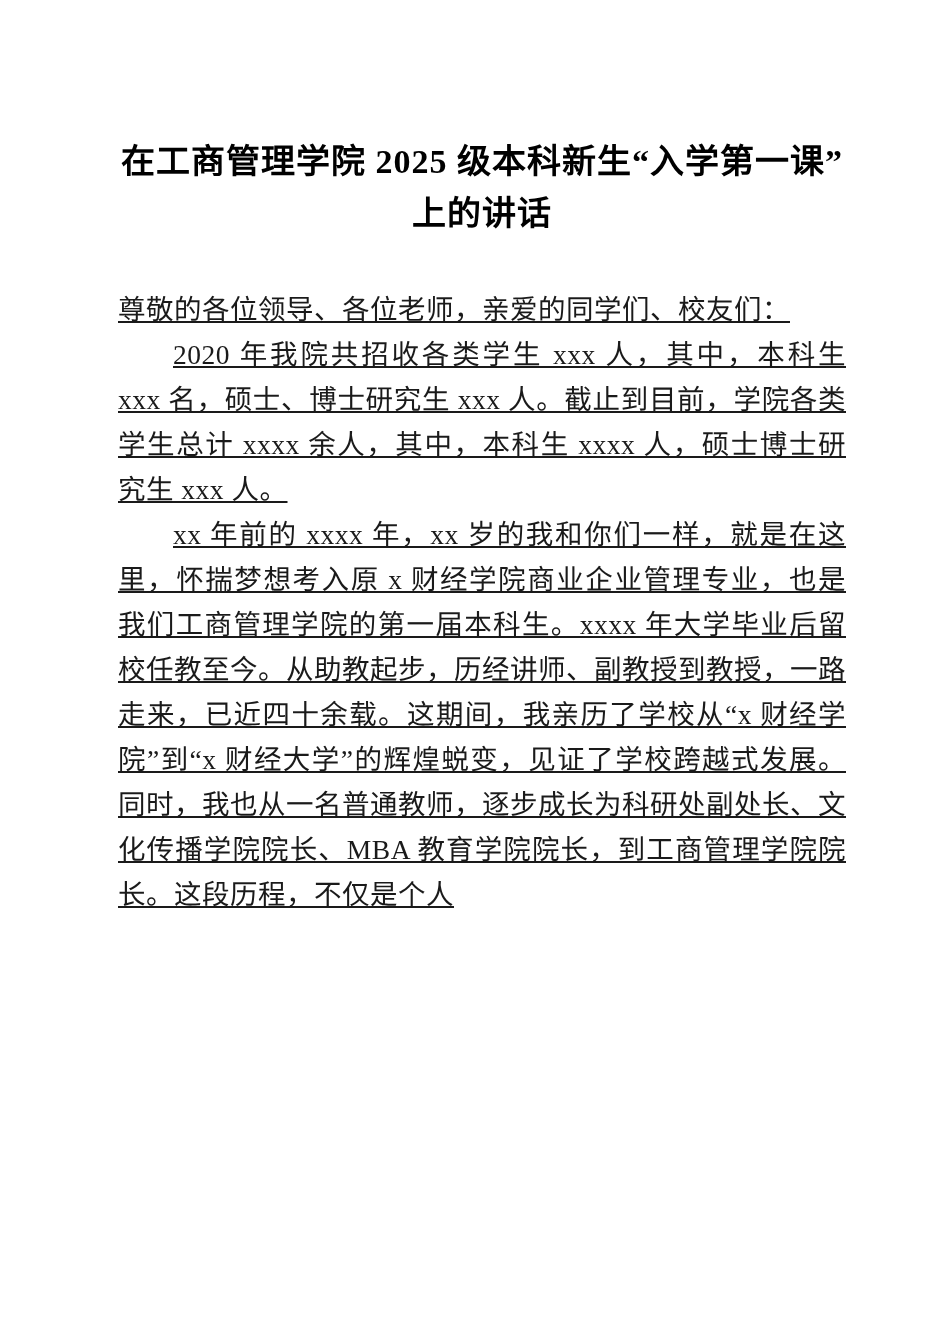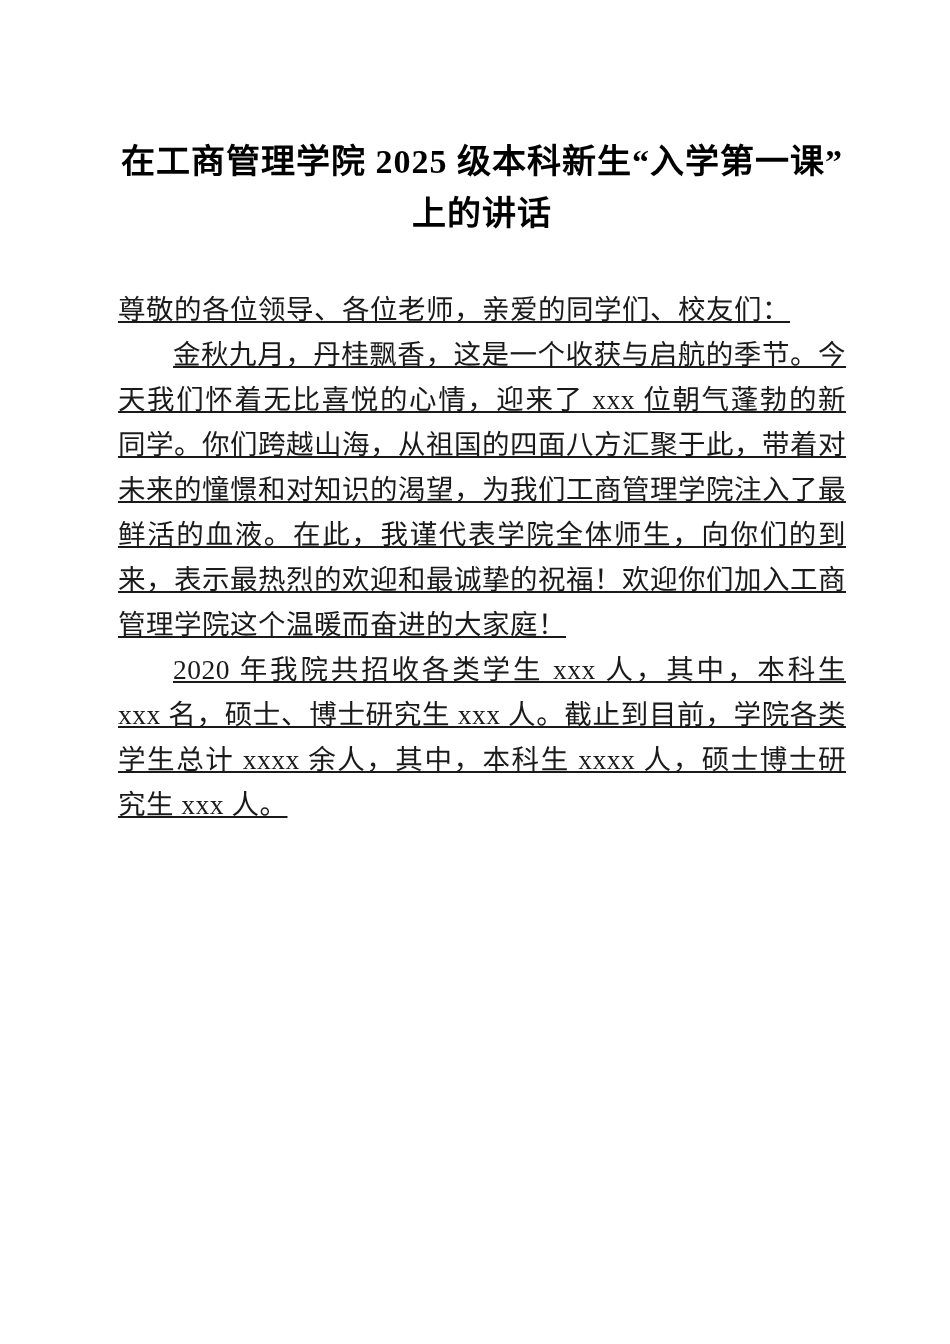--- a/index.html
+++ b/index.html
@@ -47,16 +47,16 @@
   }
 </style>
 </head>
 <body>
 
 <div class="page">
   <h1 class="doc-title">在工商管理学院 2025 级本科新生“入学第一课”上的讲话</h1>
 
   <div class="doc-body">
     <p class="para no-indent">尊敬的各位领导、各位老师，亲爱的同学们、校友们：</p>
-    <p class="para">金秋九月，丹桂飘香，这是一个收获与启航的季节。今天我们怀着无比喜悦的心情，迎来了 xxx 位朝气蓬勃的新同学。你们跨越山海，从祖国的四面八方汇聚于此，带着对未来的憧憬和对知识的渴望，为我们工商管理学院注入了最鲜活的血液。在此，我谨代表学院全体师生，向你们的到来，表示最热烈的欢迎和最诚挚的祝福！欢迎你们加入工商管理学院这个温暖而奋进的大家庭！</p>
     <p class="para">2020 年我院共招收各类学生 xxx 人，其中，本科生 xxx 名，硕士、博士研究生 xxx 人。截止到目前，学院各类学生总计 xxxx 余人，其中，本科生 xxxx 人，硕士博士研究生 xxx 人。</p>
+    <p class="para">xx 年前的 xxxx 年，xx 岁的我和你们一样，就是在这里，怀揣梦想考入原 x 财经学院商业企业管理专业，也是我们工商管理学院的第一届本科生。xxxx 年大学毕业后留校任教至今。从助教起步，历经讲师、副教授到教授，一路走来，已近四十余载。这期间，我亲历了学校从“x 财经学院”到“x 财经大学”的辉煌蜕变，见证了学校跨越式发展。同时，我也从一名普通教师，逐步成长为科研处副处长、文化传播学院院长、MBA 教育学院院长，到工商管理学院院长。这段历程，不仅是个人</p>
   </div>
 </div>
 
 </body></html>

